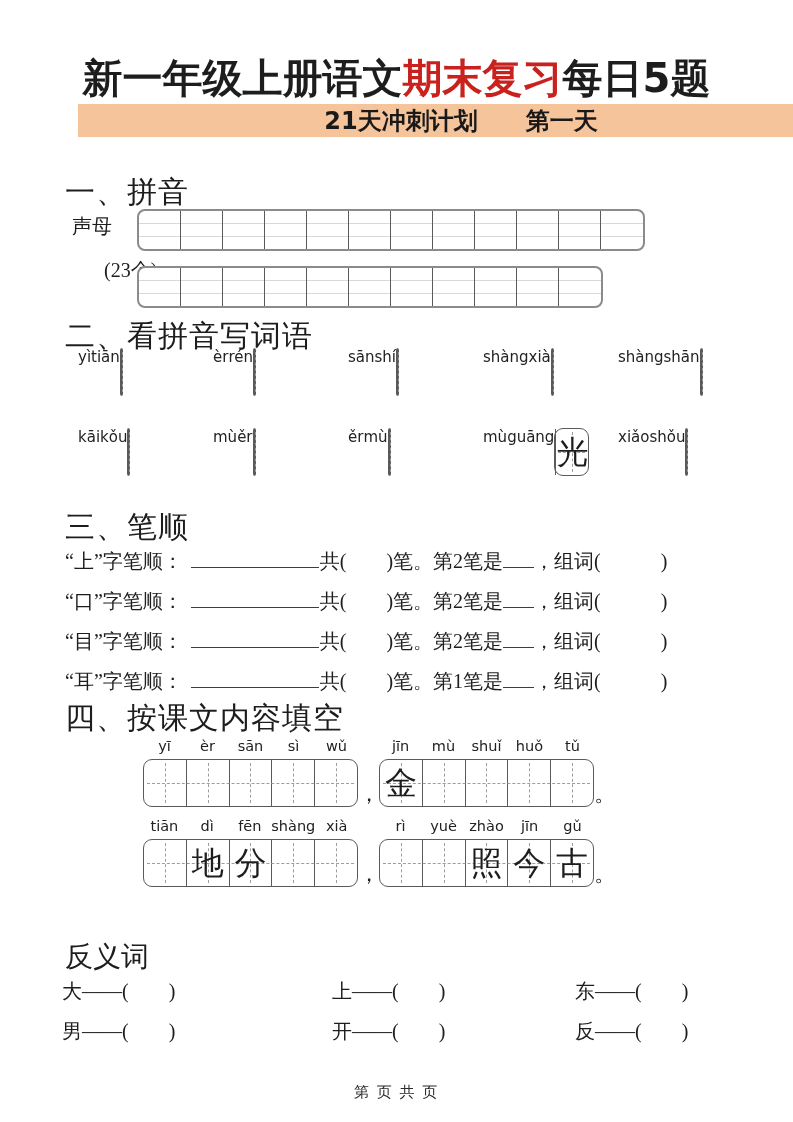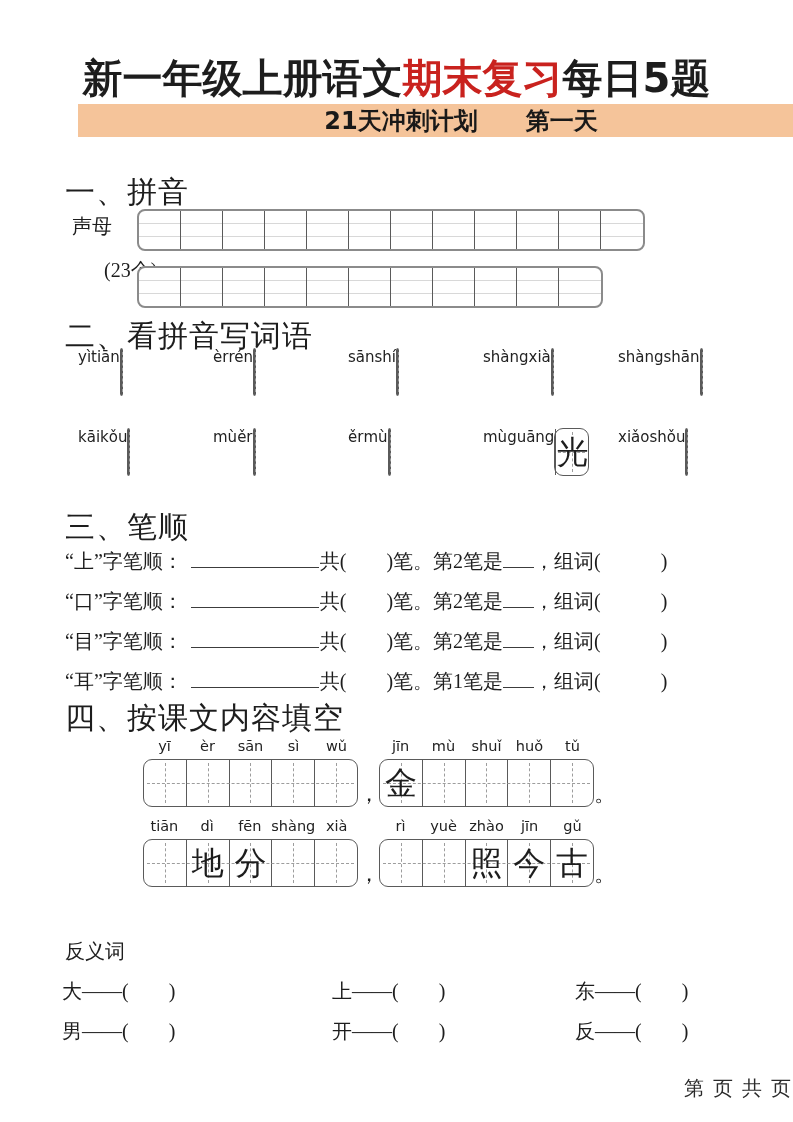--- a/index.html
+++ b/index.html
@@ -51,27 +51,27 @@
   .uline-short{width:31px;}
 
   
   .s4row{position:absolute;left:143px;display:flex;align-items:flex-end;}
   #s4row1{top:738px;}#s4row2{top:818px;}
   .s4grid{display:flex;flex-direction:column;width:215px;}
   .s4grid .plabels{height:21px;font-size:14.5px;}
   .punct{width:21px;text-align:center;font-size:22px;line-height:1;padding-bottom:2px;}
 
   
-  #s5sub{position:absolute;left:65px;top:938px;font-size:20px;}
+  #s5sub{position:absolute;left:65px;top:938px;font-size:28px;}
   .s5row{position:absolute;left:62px;display:flex;font-size:20px;white-space:nowrap;}
   #s5row1{top:978px;}#s5row2{top:1018px;}
   .s5item{width:270px;}
   .s5item:nth-child(2){width:243px;}
 
-  .footer{position:absolute;left:0;bottom:20px;width:100%;text-align:right;font-size:20px;letter-spacing:2px;color:#2a2a2a;}
+  .footer{position:absolute;left:0;bottom:20px;width:100%;text-align:center;font-size:15px;letter-spacing:2px;color:#2a2a2a;}
 </style>
 </head>
 <body>
 
 <div class="page">
 
   <h1 class="title"><span>新一年级上册语文</span><span class="red">期末复习</span><span>每日5题</span></h1>
 
   <div class="banner">
     <span>21天冲刺计划　　第一天</span>

